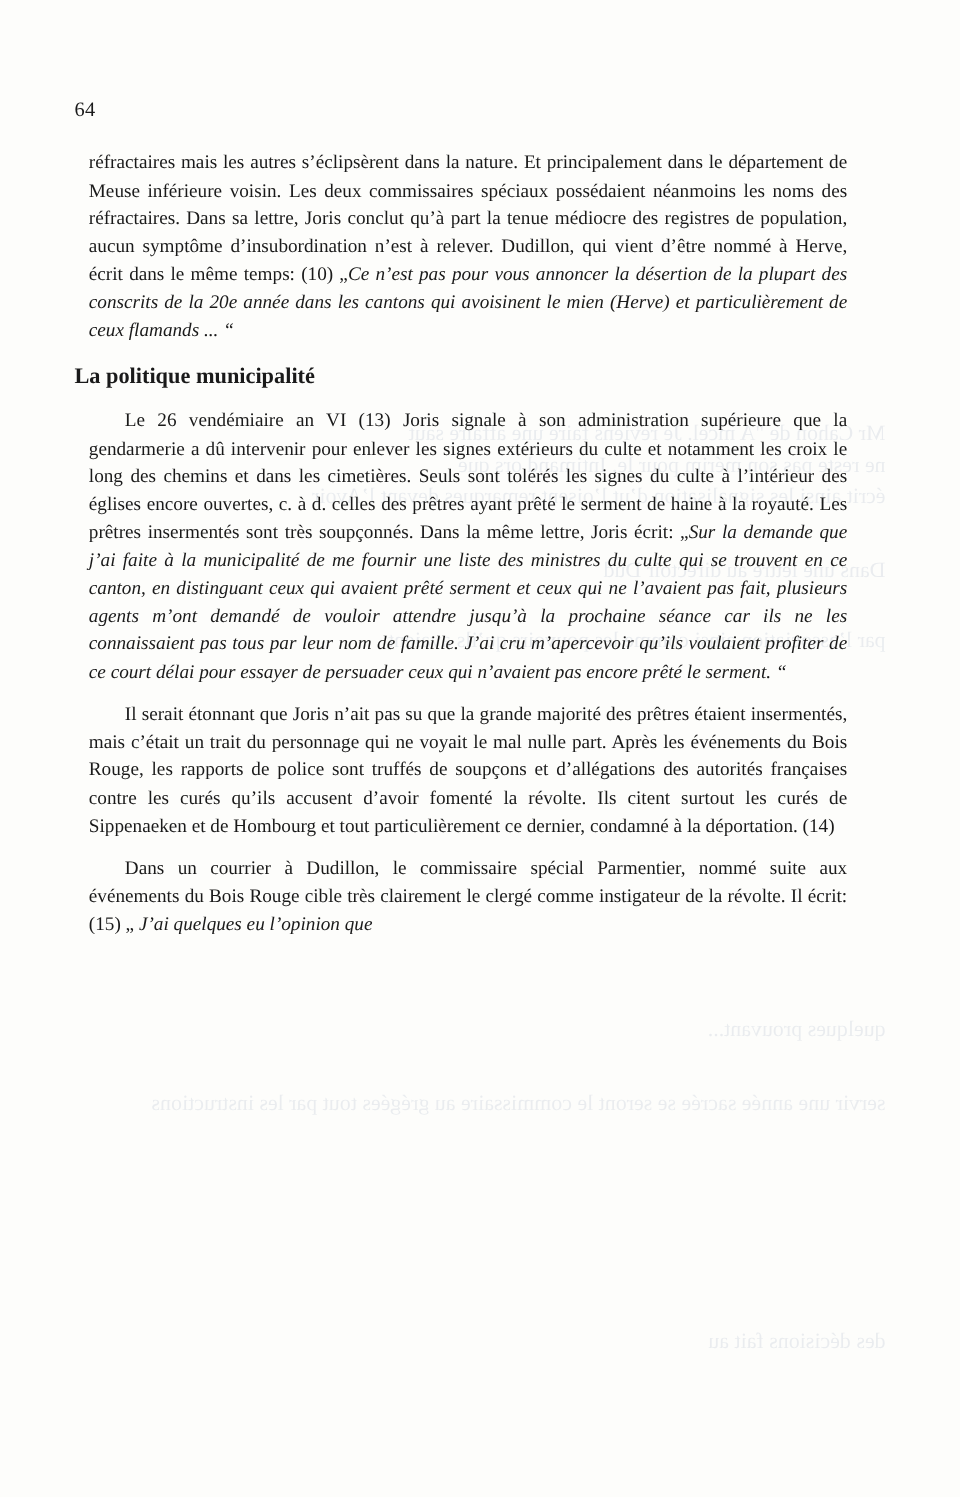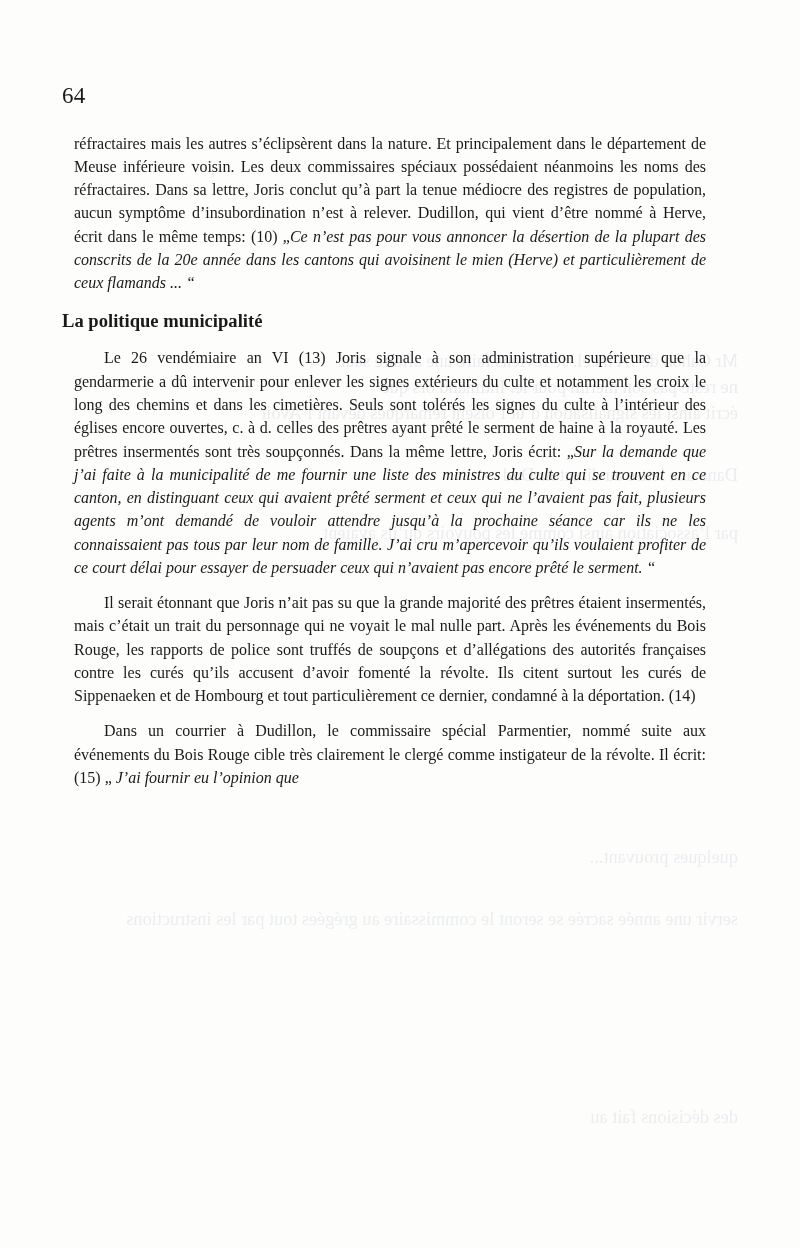--- a/index.html
+++ b/index.html
@@ -22,21 +22,21 @@
     height: 1248px;
     background: #fdfdfb;
   }
   .content {
     position: absolute;
     left: 62px;
     top: 82px;
     width: 656px;
   }
   .folio {
-    font-size: 23px;
+    font-size: 17px;
     line-height: 1.2;
     margin-bottom: 22px;
     letter-spacing: 0.3px;
   }
   p {
     margin: 12px;
     font-size: 16px;
     line-height: 1.455;
     text-align: justify;
     text-justify: inter-word;
@@ -100,16 +100,16 @@
     <p><span>réfractaires mais les autres s’éclipsèrent dans la nature. Et principalement dans le département de Meuse inférieure voisin. Les deux commissaires spéciaux possédaient néanmoins les noms des réfractaires. Dans sa lettre, Joris conclut qu’à part la tenue médiocre des registres de population, aucun symptôme d’insubordination n’est à relever. Dudillon, qui vient d’être nommé à Herve, écrit dans le même temps: (10) „</span><span class="italic">Ce n’est pas pour vous annoncer la désertion de la plupart des conscrits de la 20e année dans les cantons qui avoisinent le mien (Herve) et particulièrement de ceux flamands ... “</span></p>
 
     <h2 class="section">La politique municipalité</h2>
 
 
 
     <p class="indent"><span>Le 26 vendémiaire an VI (13) Joris signale à son administration supérieure que la gendarmerie a dû intervenir pour enlever les signes extérieurs du culte et notamment les croix le long des chemins et dans les cimetières. Seuls sont tolérés les signes du culte à l’intérieur des églises encore ouvertes, c. à d. celles des prêtres ayant prêté le serment de haine à la royauté. Les prêtres insermentés sont très soupçonnés. Dans la même lettre, Joris écrit: „</span><span class="italic">Sur la demande que j’ai faite à la municipalité de me fournir une liste des ministres du culte qui se trouvent en ce canton, en distinguant ceux qui avaient prêté serment et ceux qui ne l’avaient pas fait, plusieurs agents m’ont demandé de vouloir attendre jusqu’à la prochaine séance car ils ne les connaissaient pas tous par leur nom de famille. J’ai cru m’apercevoir qu’ils voulaient profiter de ce court délai pour essayer de persuader ceux qui n’avaient pas encore prêté le serment. “</span></p>
 
     <p class="indent"><span>Il serait étonnant que Joris n’ait pas su que la grande majorité des prêtres étaient insermentés, mais c’était un trait du personnage qui ne voyait le mal nulle part. Après les événements du Bois Rouge, les rapports de police sont truffés de soupçons et d’allégations des autorités françaises contre les curés qu’ils accusent d’avoir fomenté la révolte. Ils citent surtout les curés de Sippenaeken et de Hombourg et tout particulièrement ce dernier, condamné à la déportation. (14)</span></p>
 
-    <p class="indent"><span>Dans un courrier à Dudillon, le commissaire spécial Parmentier, nommé suite aux événements du Bois Rouge cible très clairement le clergé comme instigateur de la révolte. Il écrit: (15) „ </span><span class="italic">J’ai fournir eu l’opinion que</span></p>
+    <p class="indent"><span>Dans un courrier à Dudillon, le commissaire spécial Parmentier, nommé suite aux événements du Bois Rouge cible très clairement le clergé comme instigateur de la révolte. Il écrit: (15) „ </span><span class="italic">J’ai quelques eu l’opinion que</span></p>
 
   </div>
 </div>
 
 </body></html>

